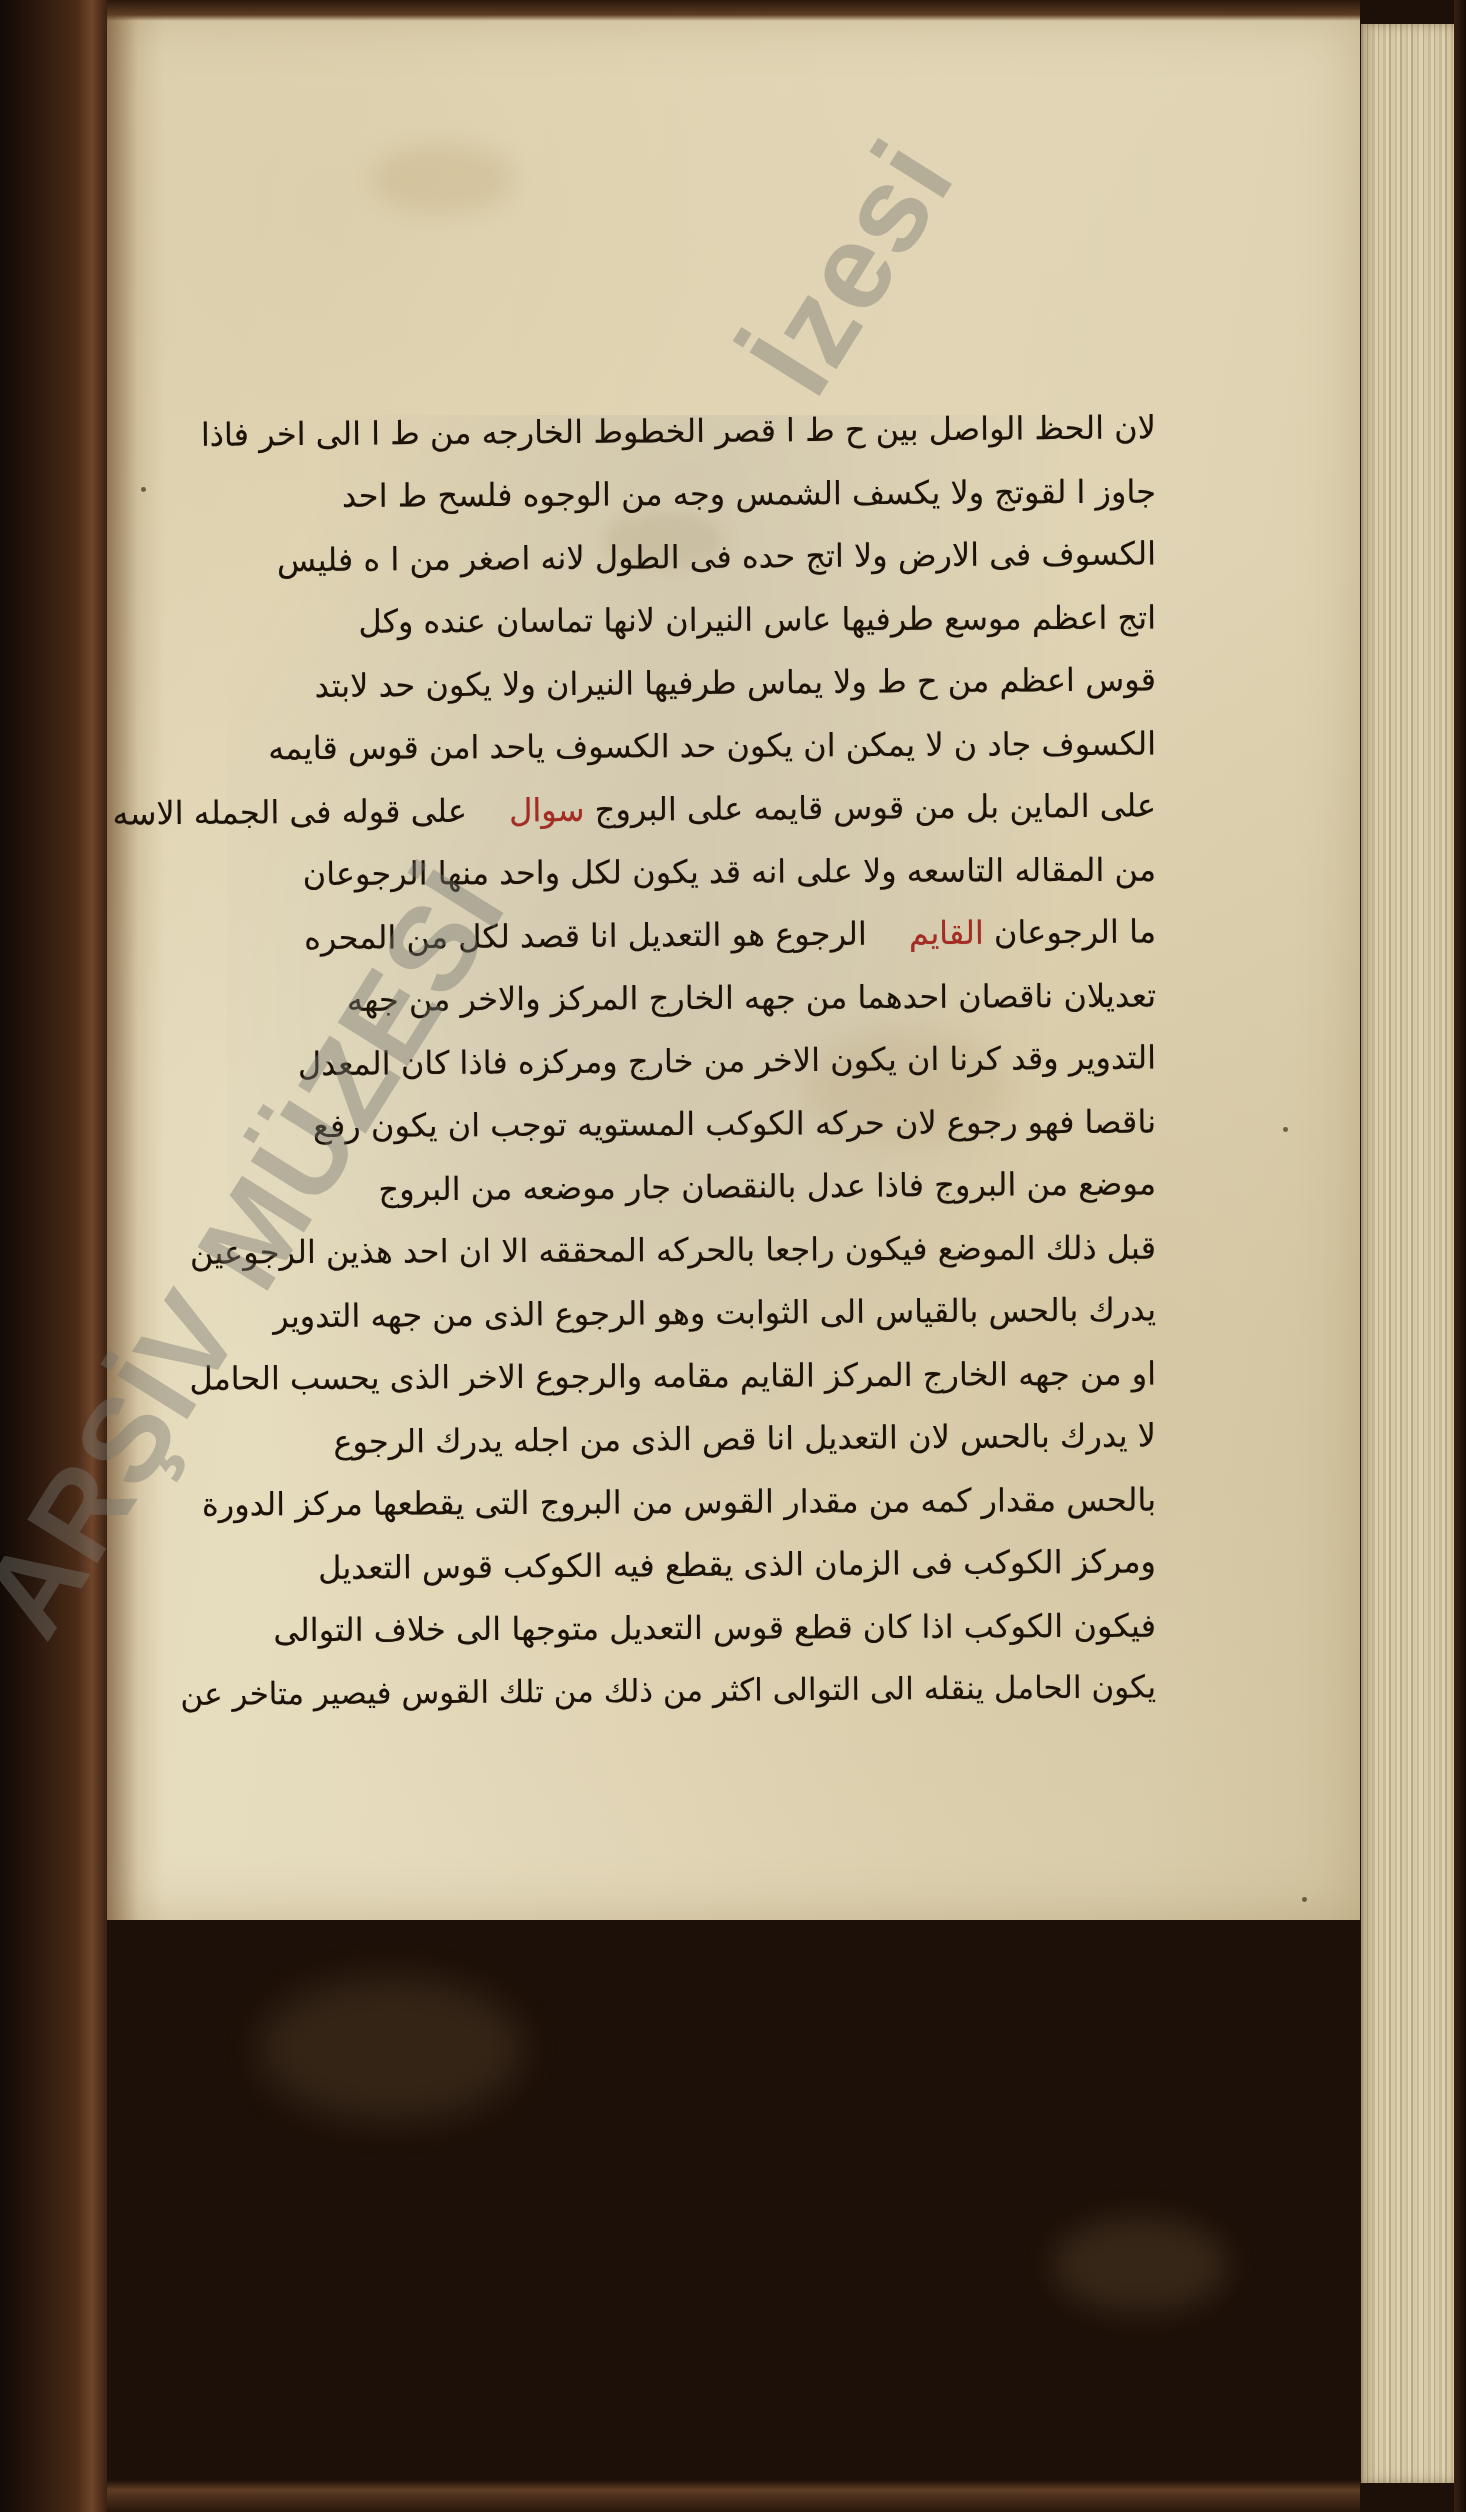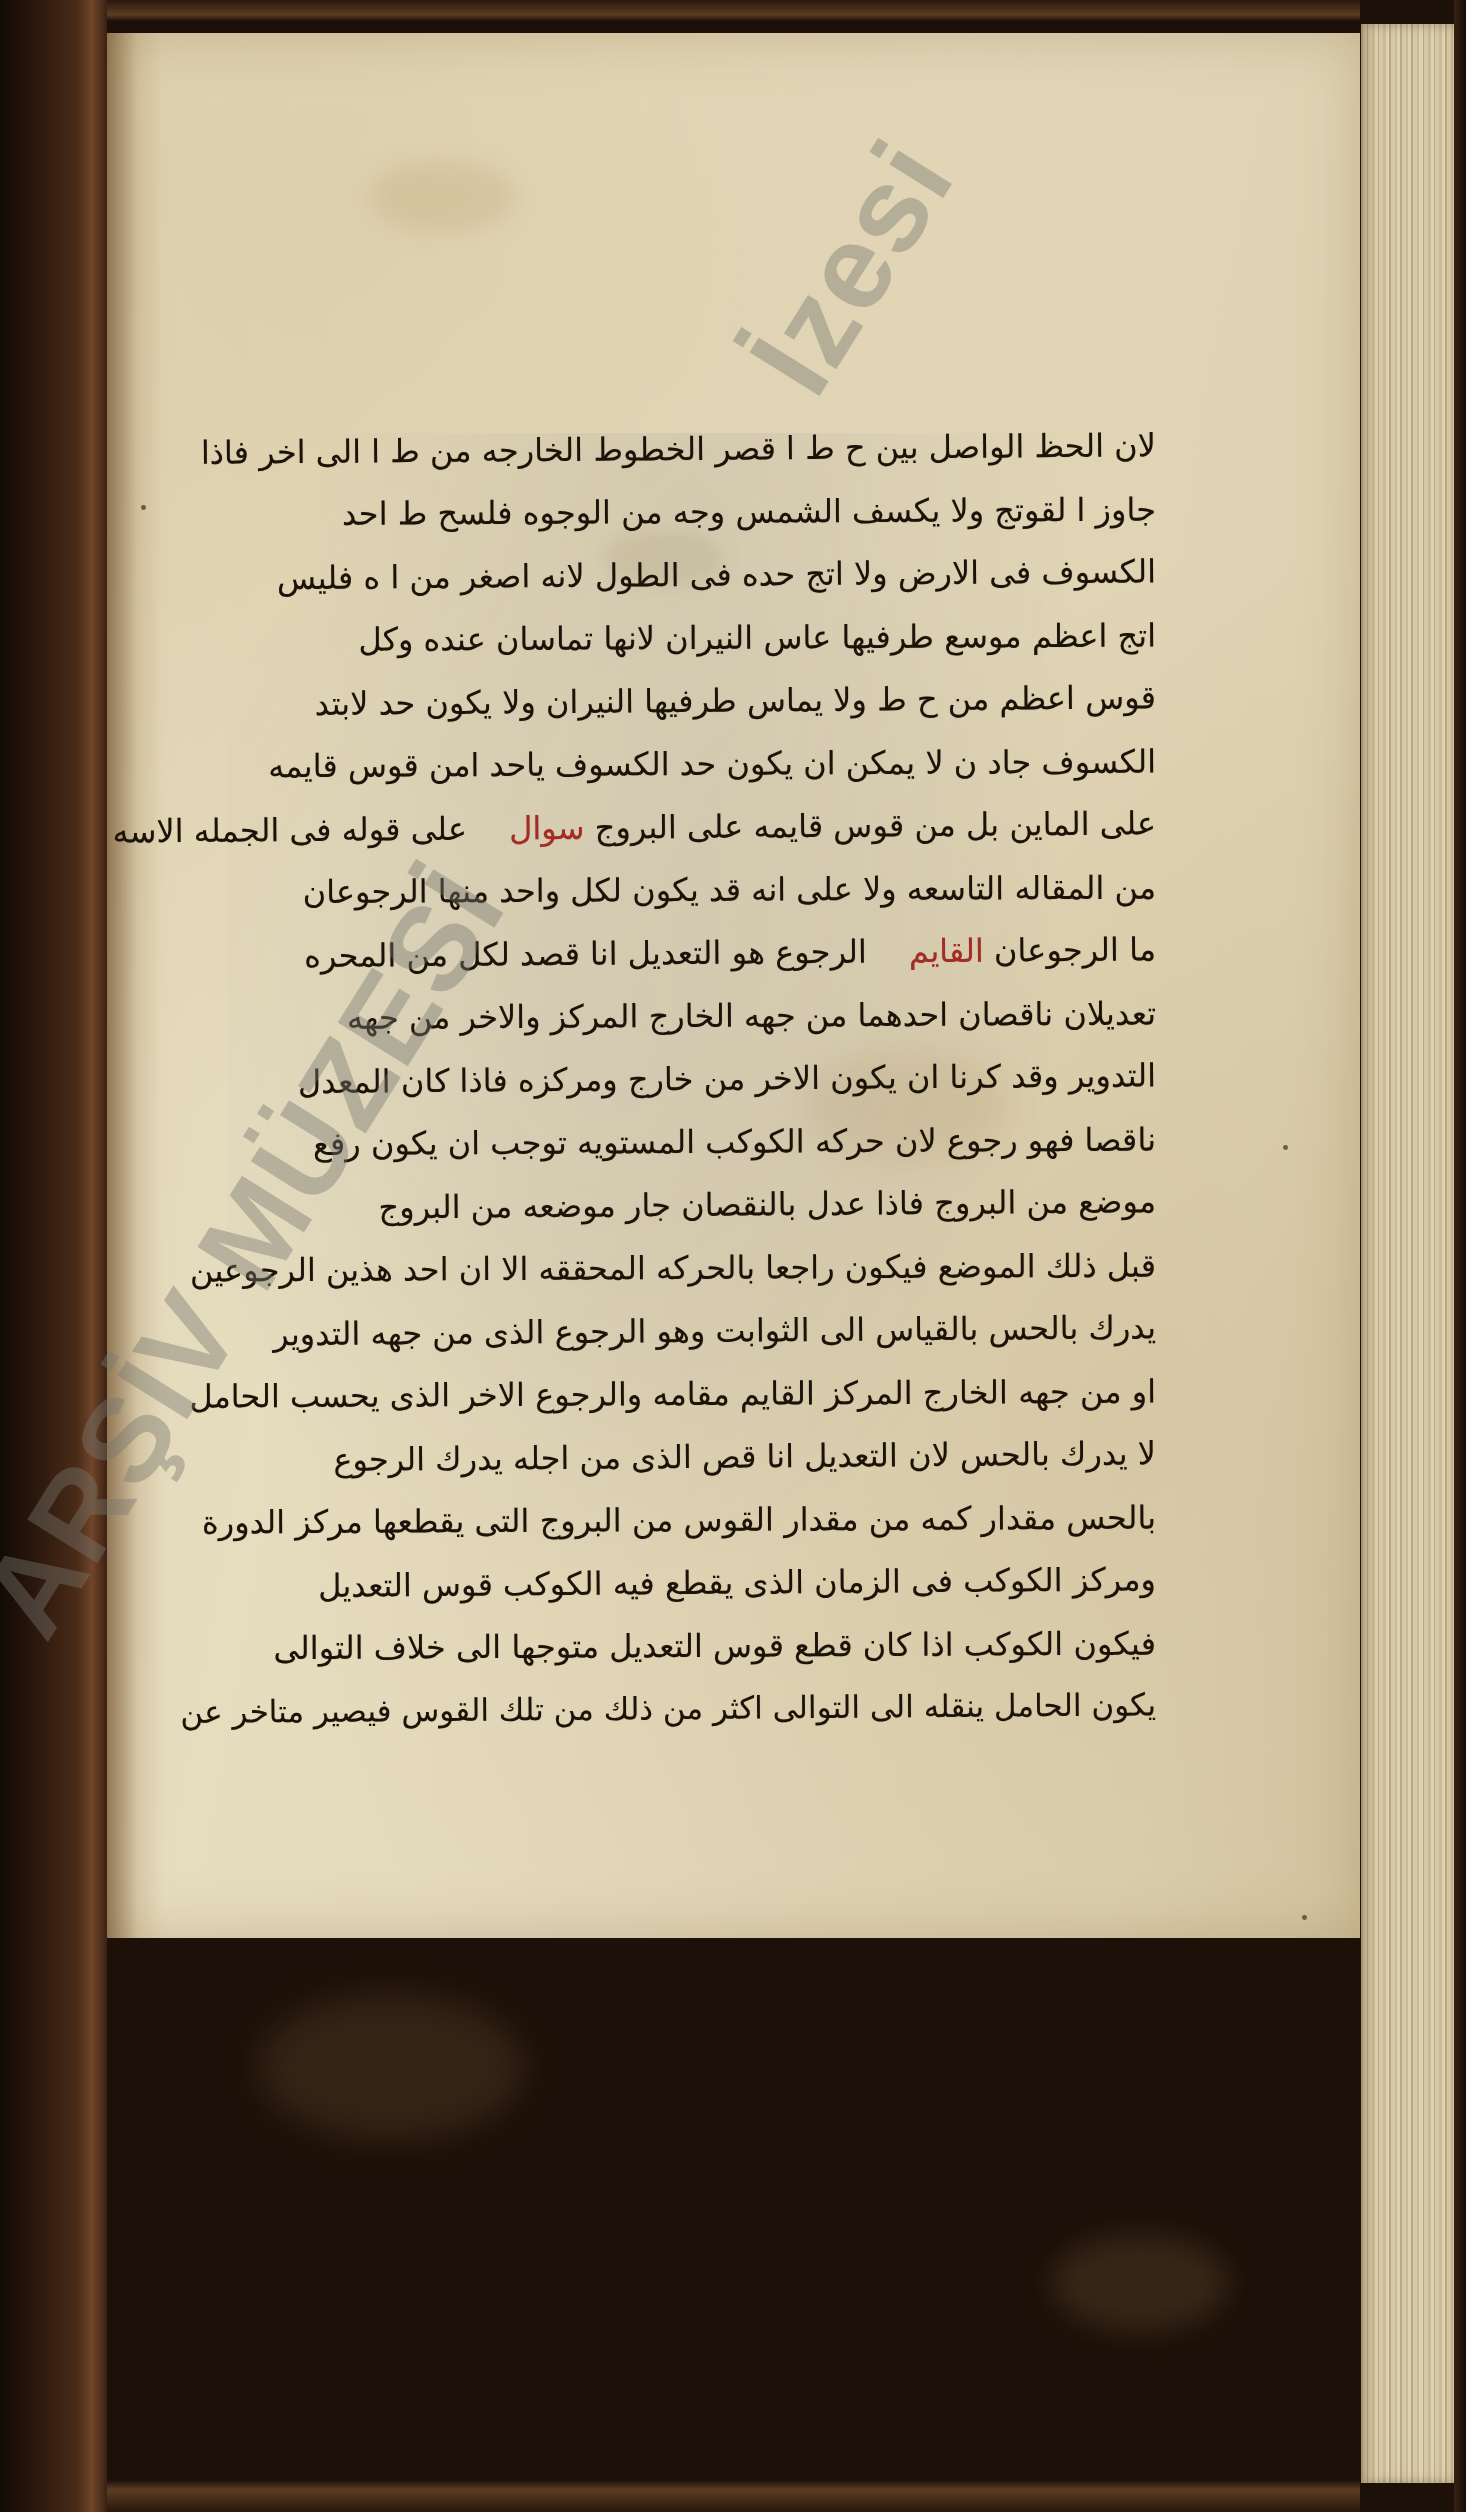--- a/index.html
+++ b/index.html
@@ -43,21 +43,21 @@
   }
   .leaf-bottom-shadow {
     position:absolute; left:107px; bottom:0; width:1253px; height:32px;
     background: linear-gradient(0deg,#29170c 0%, #5d3c22 70%, rgba(93,60,34,0) 100%);
   }
 
   
   #leaf {
     position: absolute;
     left: 107px;
-    top: 33px;
+    top: 15px;
     width: 1253px;
     height: 1905px;
     background:
       radial-gradient(circle at 18% 10%, rgba(214,198,160,0.55) 0%, rgba(214,198,160,0) 45%),
       radial-gradient(circle at 80% 72%, rgba(203,186,148,0.45) 0%, rgba(203,186,148,0) 50%),
       linear-gradient(100deg,#e2d7b8 0%, #e6dcbe 25%, #e3d8ba 55%, #ddd1b0 85%, #d2c49f 100%);
     box-shadow: inset 0 0 56px rgba(150,124,80,0.35);
   }
   
   .leaf-gutter {

